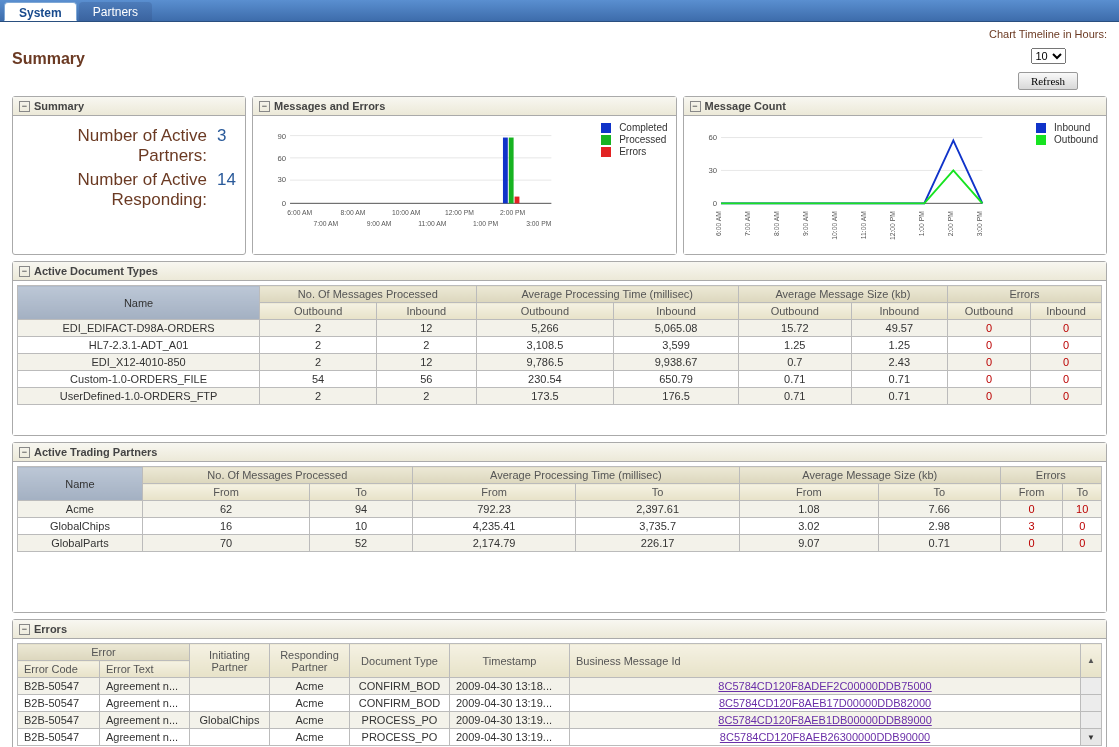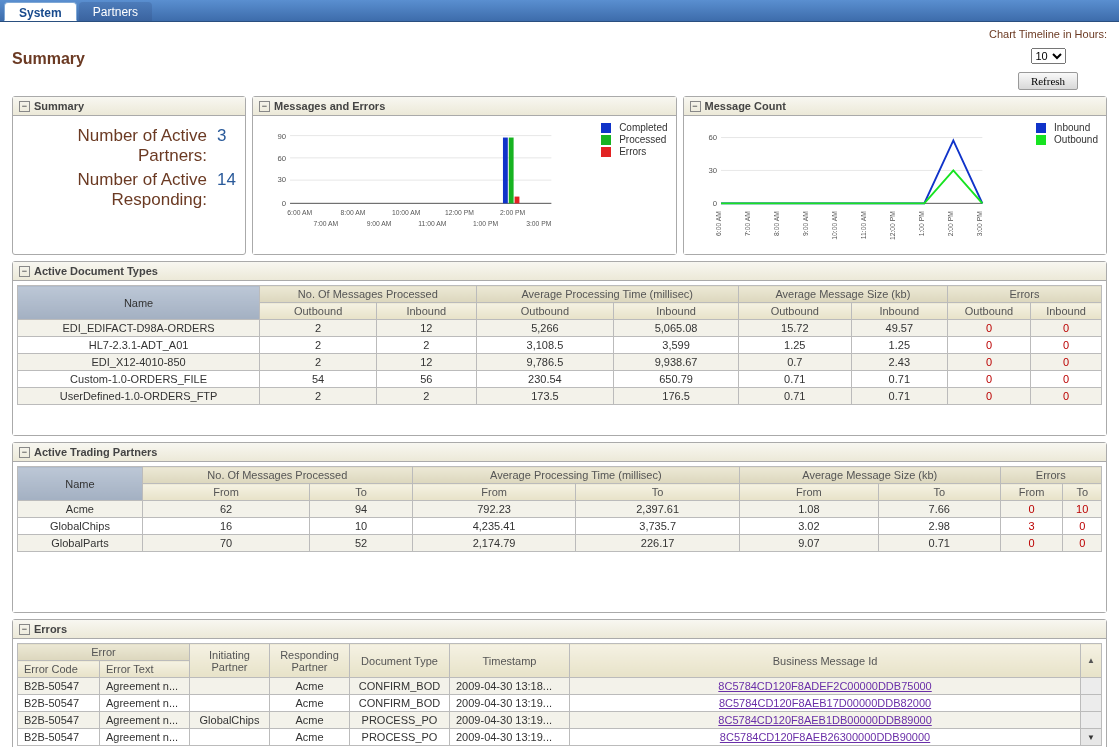--- a/index.html
+++ b/index.html
@@ -333,21 +333,21 @@
     </div>
   <div class="panel-body" style="padding:4px;">
     <table class="tbl errors-tbl">
       <thead>
         <tr>
           <th colspan="2" class="group c" style="text-align:center">Error</th>
           <th rowspan="2" class="c" style="text-align:center;width:80px">Initiating Partner</th>
           <th rowspan="2" class="c" style="text-align:center;width:80px">Responding Partner</th>
           <th rowspan="2" class="c" style="text-align:center;width:100px">Document Type</th>
           <th rowspan="2" class="c" style="text-align:center;width:120px">Timestamp</th>
-          <th rowspan="2" class="c" style="text-align:center">Business Message Id</th>
+          <th rowspan="2" class="c" style="text-align:left">Business Message Id</th>
           <th rowspan="2" class="scroll-arrow">▲</th>
         </tr>
         <tr>
           <th style="width:82px">Error Code</th>
           <th style="width:90px">Error Text</th>
         </tr>
       </thead>
       <tbody id="errors-body">
           <tr>
             <td>B2B-50547</td>

